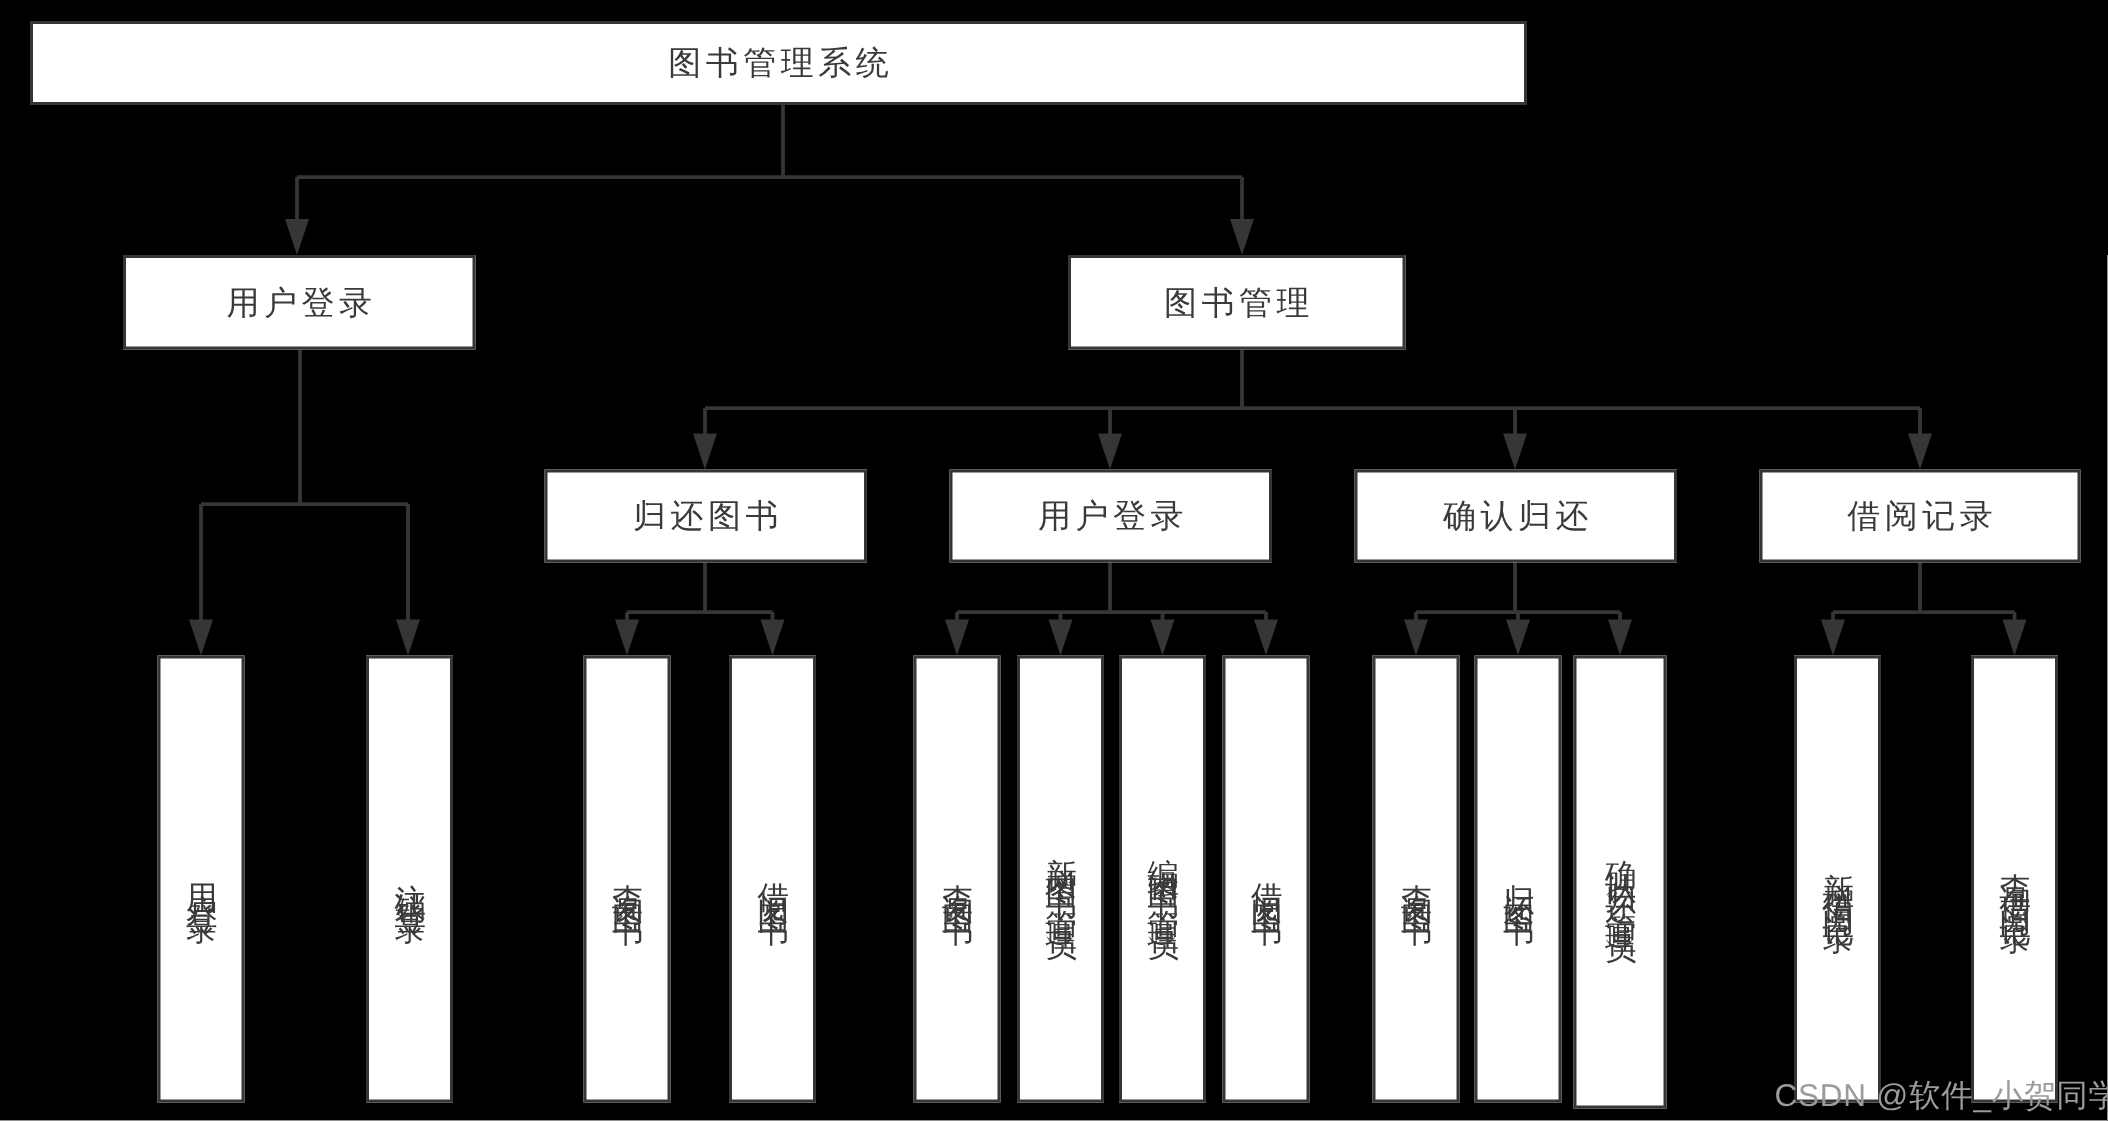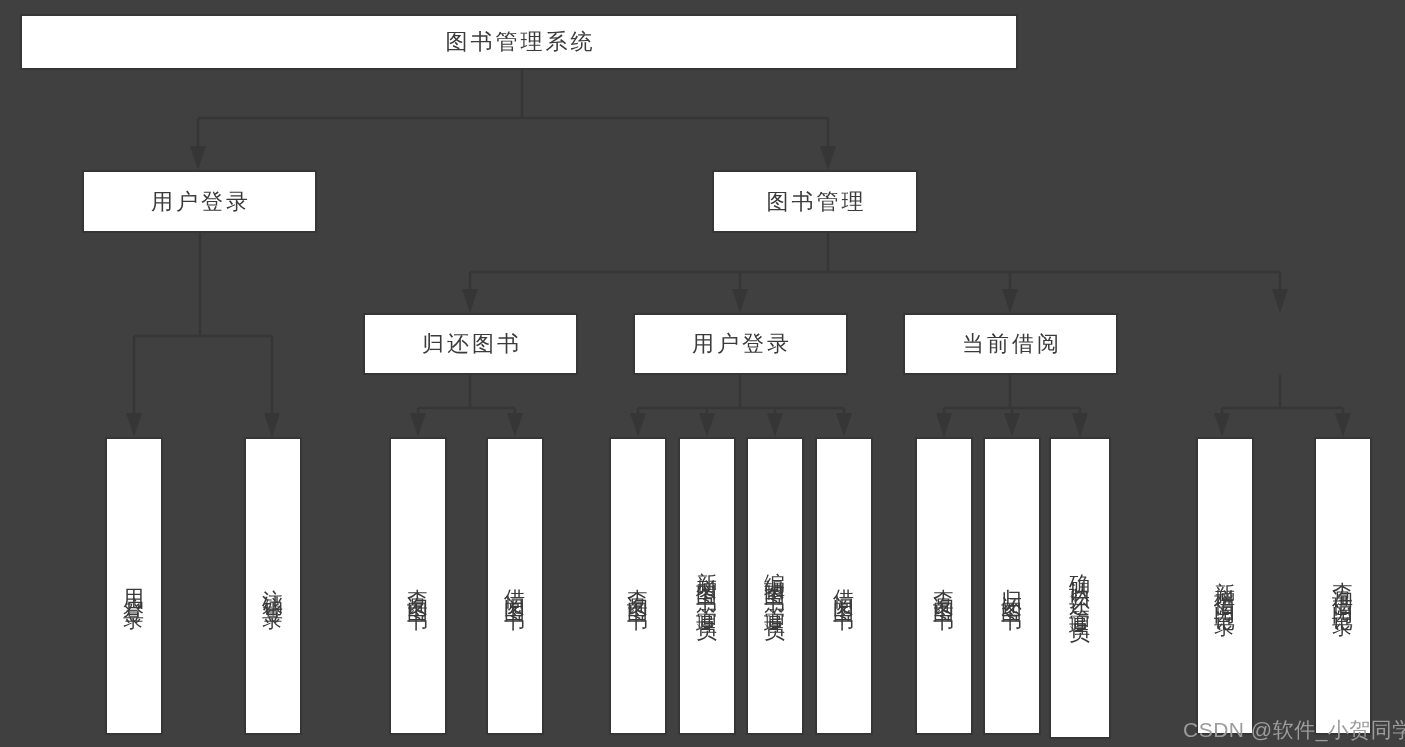--- a/index.html
+++ b/index.html
@@ -4,21 +4,21 @@
 <style>
   html, body {
     margin: 0;
     padding: 0;
     background: #ffffff;
   }
   .stage {
     position: relative;
     width: 1405px;
     height: 747px;
-    background: #404040;
+    background: #000000;
     font-family: "Liberation Sans", "DejaVu Sans", sans-serif;
     overflow: hidden;
   }
   .wires {
     position: absolute;
     left: 0;
     top: 0;
     width: 1405px;
     height: 747px;
   }
@@ -98,32 +98,35 @@
     <polygon fill="#363636" stroke="none" points="1335,413 1351,413 1343,437"></polygon>
   </svg>
 
   <div class="box" style="left:20px; top:14px; width:998px; height:56px">
     <span class="hlabel">图书管理系统</span>
   </div>
 
   <div class="box" style="left:82px; top:170px; width:235px; height:63px">
     <span class="hlabel">用户登录</span>
   </div>
-  <div class="box" style="left:712px; top:170px; width:206px; height:63px">
+  <div class="box" style="left:712px; top:170px; width:225px; height:63px">
     <span class="hlabel">图书管理</span>
   </div>
 
   <div class="box" style="left:363px; top:313px; width:215px; height:62px">
     <span class="hlabel">归还图书</span>
   </div>
   <div class="box" style="left:633px; top:313px; width:215px; height:62px">
     <span class="hlabel">用户登录</span>
   </div>
   <div class="box" style="left:903px; top:313px; width:215px; height:62px">
-    <span class="hlabel">当前借阅</span>
+    <span class="hlabel">确认归还</span>
+  </div>
+  <div class="box" style="left:1173px; top:313px; width:214px; height:62px">
+    <span class="hlabel">借阅记录</span>
   </div>
 
   <div class="box leaf" style="left:105px; top:437px; width:58px; height:298px">
     <span class="vlabel">用户登录</span>
   </div>
   <div class="box leaf" style="left:244px; top:437px; width:58px; height:298px">
     <span class="vlabel">注销登录</span>
   </div>
 
   <div class="box leaf" style="left:389px; top:437px; width:58px; height:298px">

